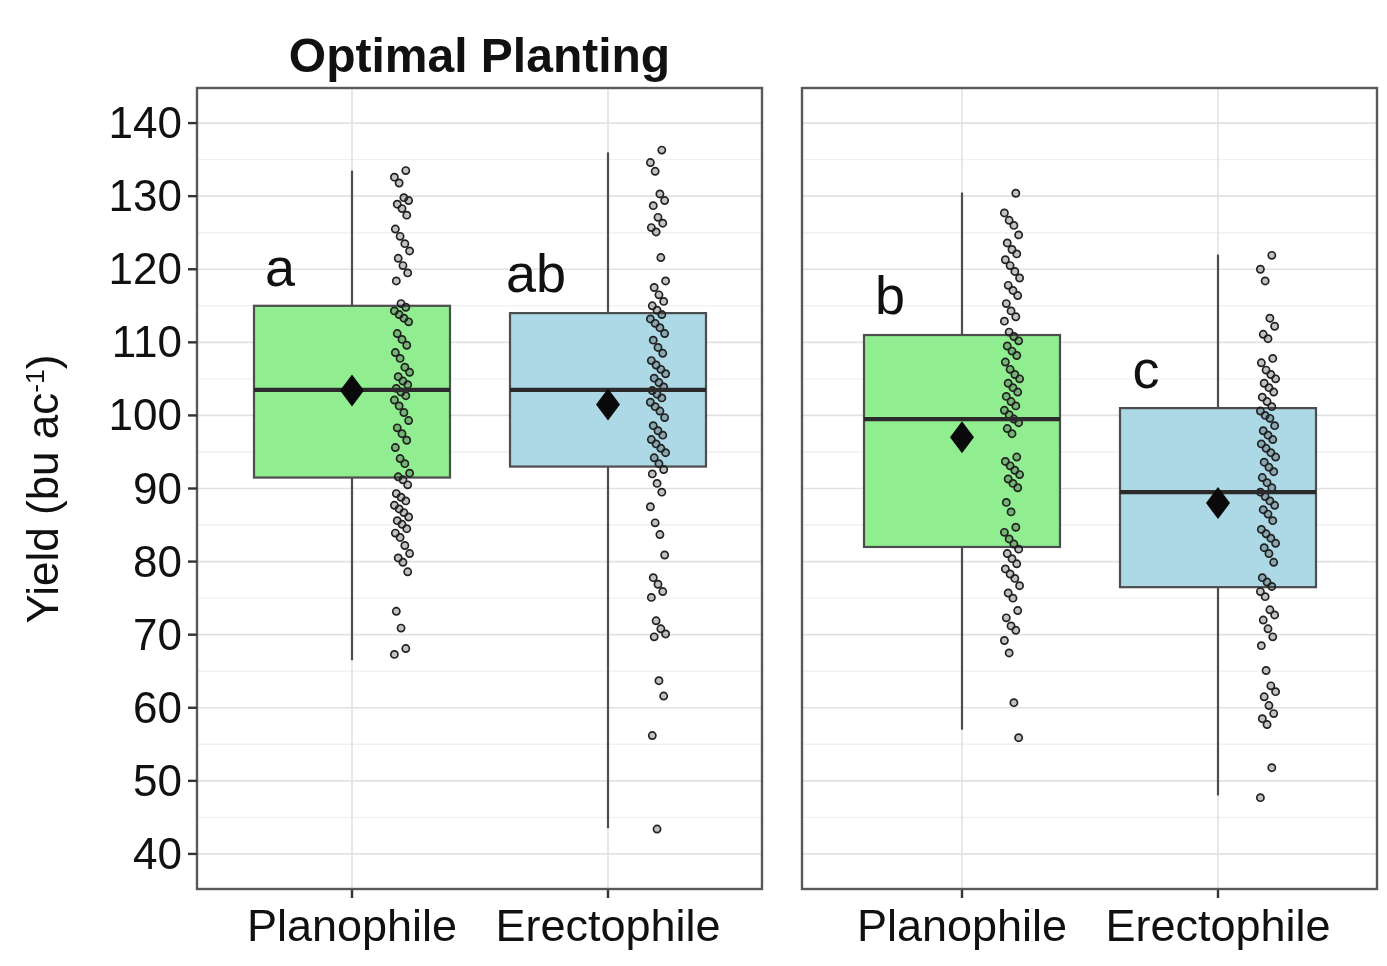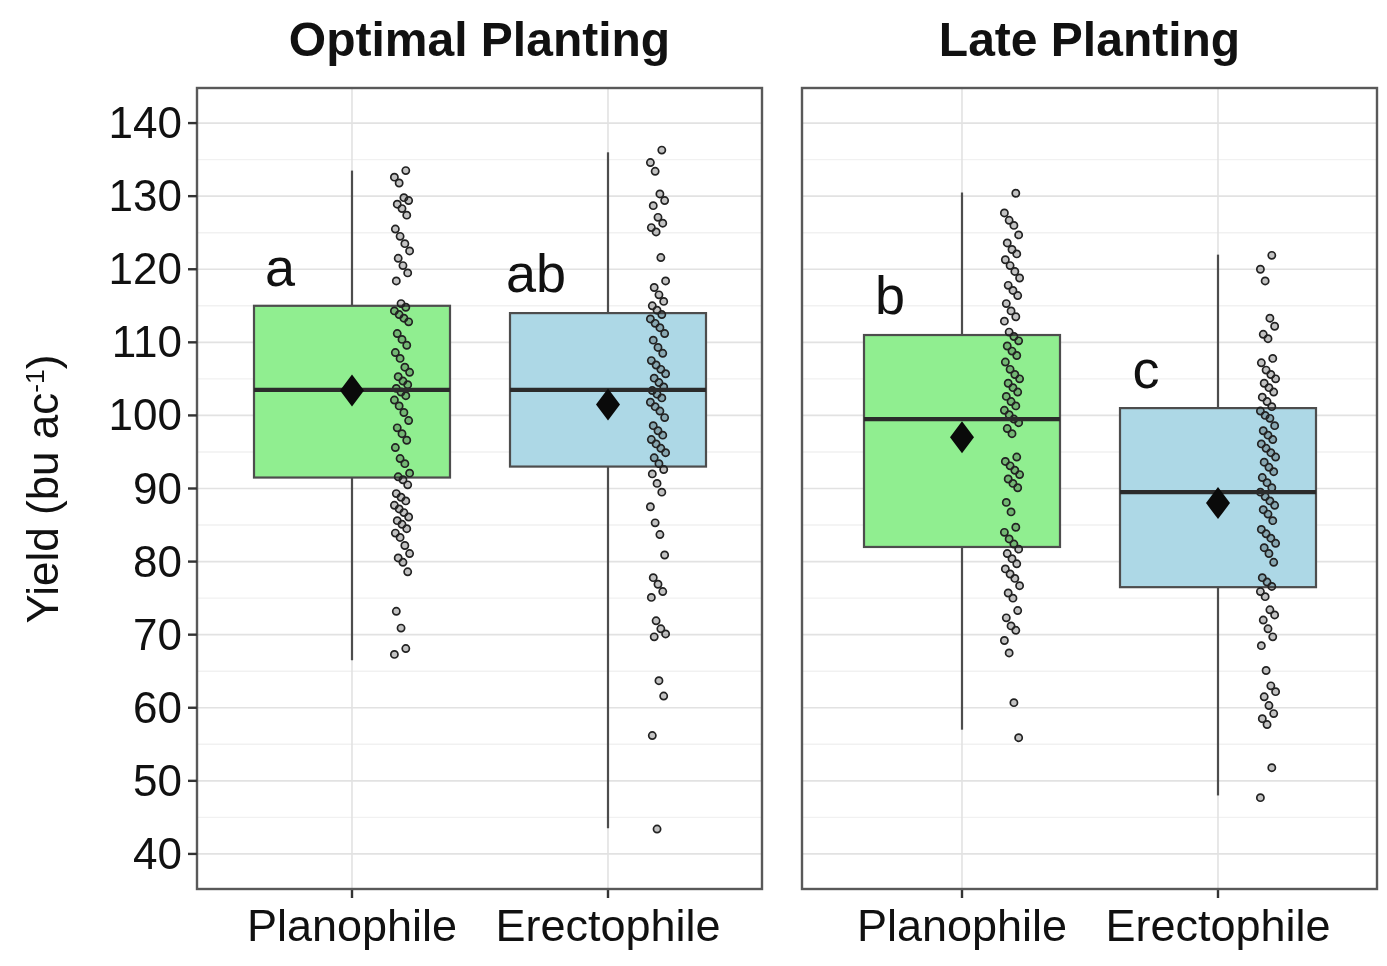--- a/index.html
+++ b/index.html
@@ -4,21 +4,21 @@
 <style>
   html,body{margin:0;padding:0;background:#ffffff;}
   .figure{
     position:relative;
     width:1387px;height:966px;
     background:#ffffff;
     font-family:"Liberation Sans", sans-serif;
     overflow:hidden;
   }
   .panel-title{
-    position:absolute;top:14px;height:52px;
+    position:absolute;top:30px;height:52px;
     font-size:48px;font-weight:bold;color:#111;
     text-align:center;line-height:52px;
     letter-spacing:0px;
   }
   #title-1{left:197px;width:565px;}
   #title-2{left:802px;width:575px;}
   .ylabel{
     position:absolute;left:-165px;top:463px;width:400px;height:52px;
     transform:rotate(-90deg);
     font-size:44px;color:#111;text-align:center;line-height:52px;
@@ -28,21 +28,20 @@
 </style>
 </head>
 <body>
 
 <div class="figure">
 
   <div class="ylabel"><span>Yield (bu ac</span><sup>-1</sup><span>)</span></div>
 
   <div class="panel-title" id="title-1">Optimal Planting</div>
 
-  <div class="panel-title" id="title-2">Late Planting</div>
 
   <svg id="chart" width="1387" height="966">
       <line x1="197" x2="762" y1="817.3777372262774" y2="817.3777372262774" stroke="#f1f1f1" stroke-width="1.4"></line>
       <line x1="197" x2="762" y1="744.293795620438" y2="744.293795620438" stroke="#f1f1f1" stroke-width="1.4"></line>
       <line x1="197" x2="762" y1="671.2098540145986" y2="671.2098540145986" stroke="#f1f1f1" stroke-width="1.4"></line>
       <line x1="197" x2="762" y1="598.1259124087592" y2="598.1259124087592" stroke="#f1f1f1" stroke-width="1.4"></line>
       <line x1="197" x2="762" y1="525.0419708029198" y2="525.0419708029198" stroke="#f1f1f1" stroke-width="1.4"></line>
       <line x1="197" x2="762" y1="451.95802919708035" y2="451.95802919708035" stroke="#f1f1f1" stroke-width="1.4"></line>
       <line x1="197" x2="762" y1="378.87408759124094" y2="378.87408759124094" stroke="#f1f1f1" stroke-width="1.4"></line>
       <line x1="197" x2="762" y1="305.7901459854015" y2="305.7901459854015" stroke="#f1f1f1" stroke-width="1.4"></line>

